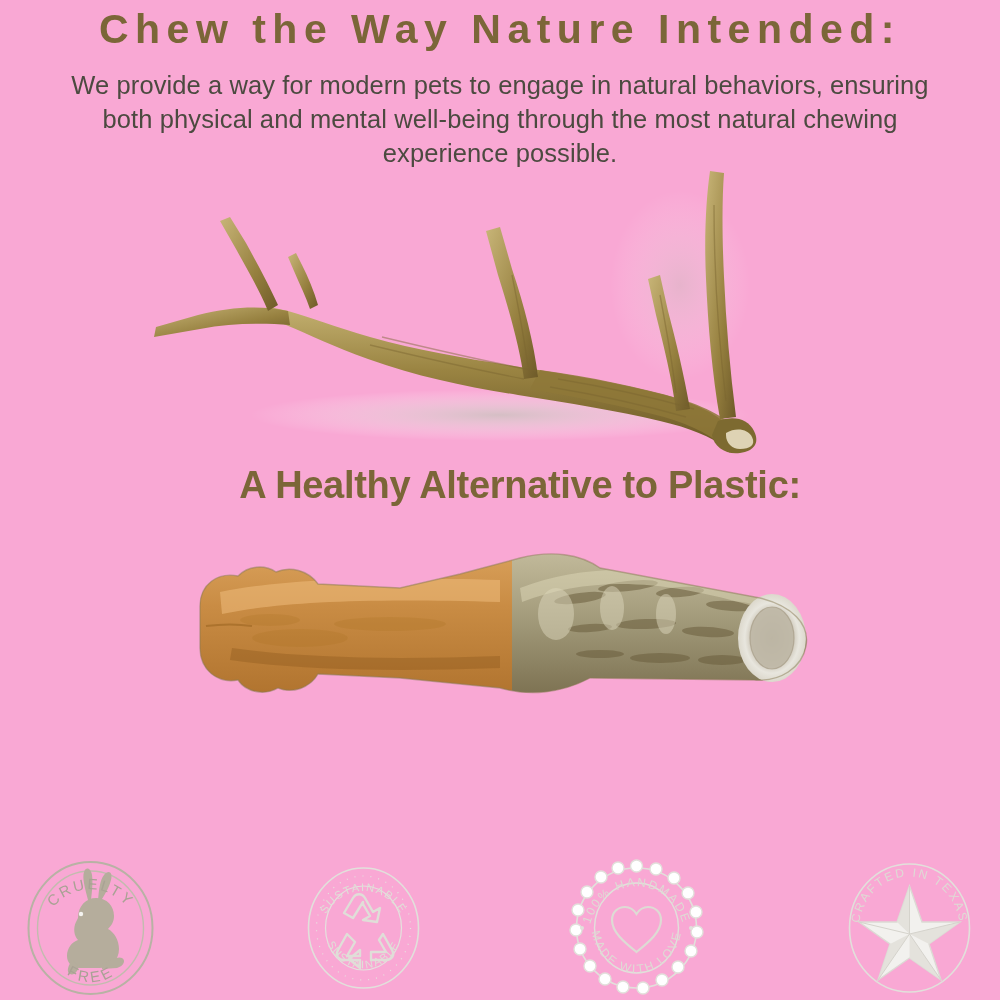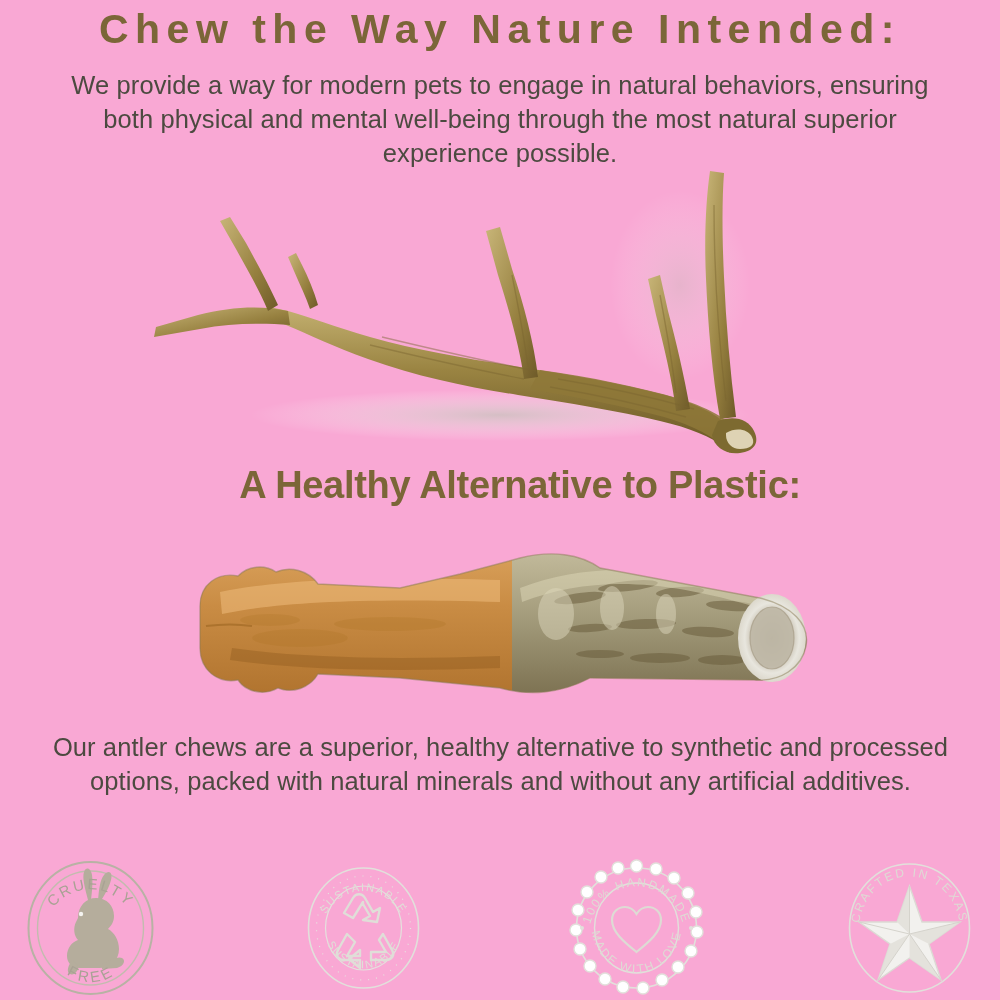--- a/index.html
+++ b/index.html
@@ -91,21 +91,21 @@
   }
   .badge svg { display: block; width: 100%; height: 100%; }
 </style>
 </head>
 <body>
 
 <div id="page">
 
   <div class="headline" id="headline-main">Chew the Way Nature Intended:</div>
 
-  <div class="bodycopy" id="intro-copy">We provide a way for modern pets to engage in natural behaviors, ensuring both physical and mental well-being through the most natural superior experience possible.</div>
+  <div class="bodycopy" id="intro-copy">We provide a way for modern pets to engage in natural behaviors, ensuring both physical and mental well-being through the most natural chewing experience possible.</div>
 
   <div id="antler-photo">
     <svg viewBox="0 0 680 290" xmlns="http://www.w3.org/2000/svg">
       <defs>
         <linearGradient id="antlerBody" x1="0" y1="0" x2="0" y2="1">
           <stop offset="0%" stop-color="#c3b070"></stop>
           <stop offset="45%" stop-color="#9a8442"></stop>
           <stop offset="100%" stop-color="#6b5726"></stop>
         </linearGradient>
         <linearGradient id="antlerTine" x1="0" y1="0" x2="1" y2="1">
@@ -248,21 +248,20 @@
                L600,70 C632,78 650,96 646,118
                C642,140 620,154 594,152 L430,150
                C400,166 368,168 340,160 L240,150
                L158,146 C150,160 132,166 118,160
                C104,168 86,164 78,152 C58,156 40,142 40,120 Z" fill="none" stroke="#8a7b55" stroke-width="1.4" opacity="0.5"></path>
 
       <path d="M46,98 C62,96 78,96 92,98" stroke="#9c6522" stroke-width="2" fill="none" opacity="0.6"></path>
     </svg>
   </div>
 
-  <div class="bodycopy" id="outro-copy">Our antler chews are a superior, healthy alternative to synthetic and processed options, packed with natural minerals and without any artificial additives.</div>
 
   <div id="badge-row">
 
     <div class="badge">
       <svg viewBox="0 0 145 144" xmlns="http://www.w3.org/2000/svg">
         <defs>
           <path id="arcTop1" d="M 24,78 A 49,52 0 0 1 121,78"></path>
           <path id="arcBot1" d="M 30,80 A 43,46 0 0 0 116,80"></path>
         </defs>
         <ellipse cx="72.5" cy="72" rx="62" ry="66" fill="none" stroke="#b8b2a4" stroke-width="2"></ellipse>

